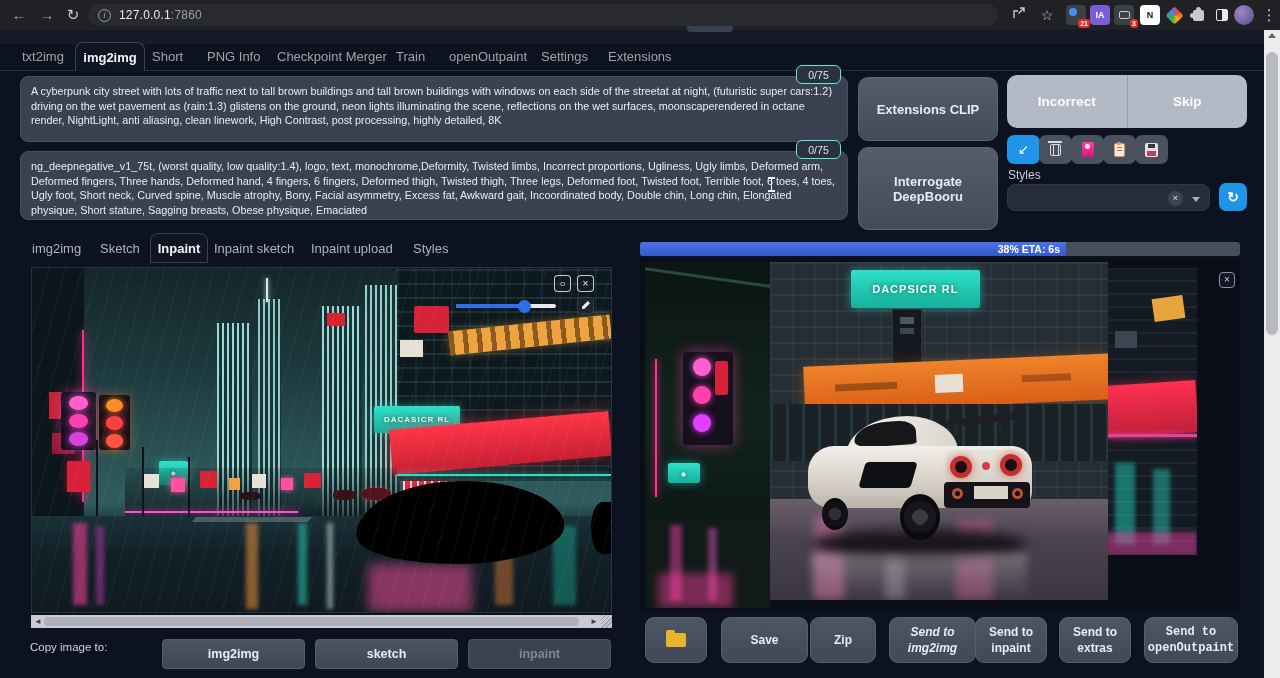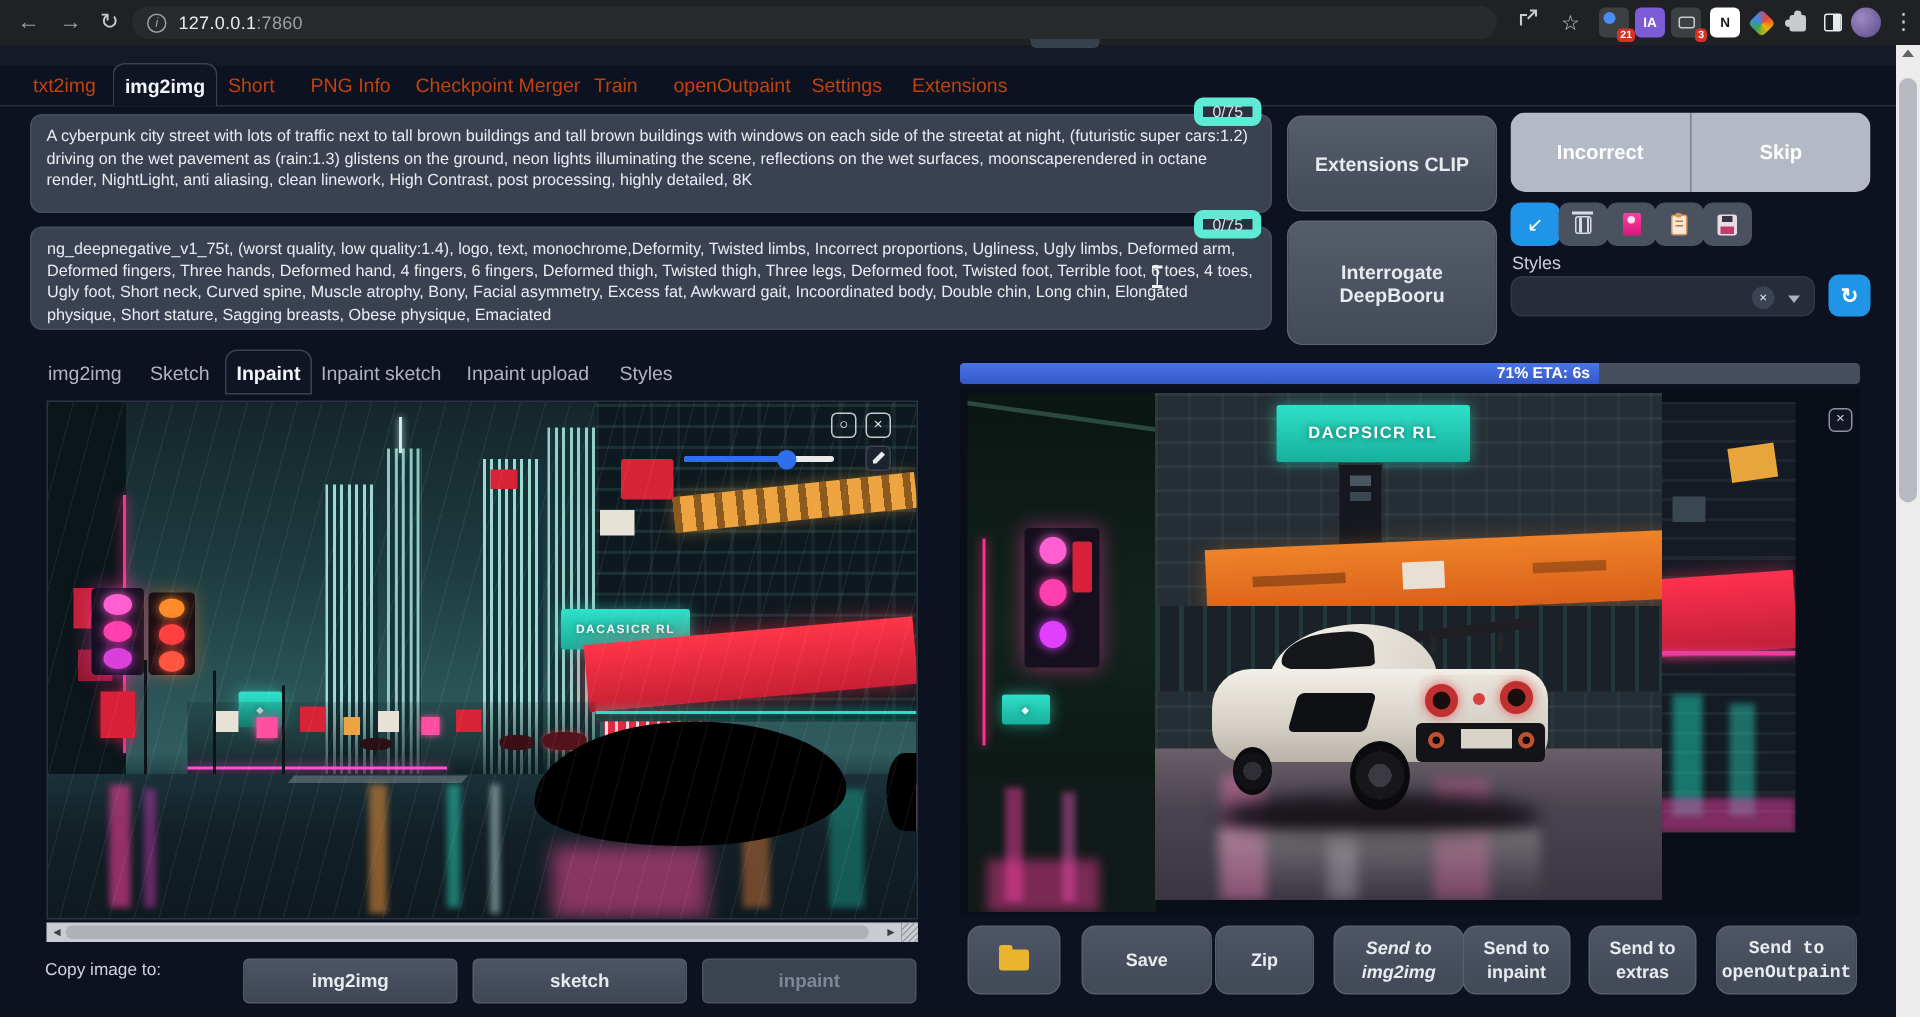--- a/index.html
+++ b/index.html
@@ -18,32 +18,32 @@
   .url { font-size:12px; color:#e8eaed; letter-spacing:.2px; }
   .url .port { color:#9aa0a6; }
   .ext-ic { position:absolute; top:5px; width:20px; height:20px; border-radius:4px; font-size:9px; font-weight:bold;
             display:flex; align-items:center; justify-content:center; }
   .badge { position:absolute; right:-4px; bottom:-3px; background:#d93025; color:#fff; font-size:7px; font-weight:bold;
            border-radius:3px; padding:0 2px; line-height:9px; }
 
   
   .topstrip { position:absolute; top:30px; left:0; width:1280px; height:14px; background:#151a26; }
   .tabbar-line { position:absolute; top:70px; left:0; width:1280px; height:1px; background:#272e3d; }
-  .tab { position:absolute; top:49px; font-size:13px; color:#c2410c; }
+  .tab { position:absolute; top:49px; font-size:13px; color:#a3a3a3; }
   .tab-active-box { position:absolute; left:75px; top:42px; width:70px; height:29px; background:#0f1522;
                     border:1px solid #3a4254; border-bottom:none; border-radius:8px 8px 0 0;
                     display:flex; align-items:center; justify-content:center; }
   .tab-active-box span { font-size:13px; font-weight:bold; color:#f3f5f8; }
 
   
   .prompt-box { position:absolute; left:20px; width:828px; background:#3a4251; border:1px solid #454f60; border-radius:8px; }
   .prompt-box textarea { width:100%; height:100%; background:transparent; border:none; outline:none; resize:none;
                          color:#e9ecf1; font-size:10.8px; line-height:1.36; padding:7px 10px;
                          font-family:"Liberation Sans", sans-serif; }
-  .counter { position:absolute; width:45px; height:19px; background:#2a3140; border:6px solid #5eead4; border-radius:6px;
+  .counter { position:absolute; width:45px; height:19px; background:#2a3140; border:1px solid #5eead4; border-radius:6px;
              color:#dfe3ea; font-size:10.5px; display:flex; align-items:center; justify-content:center; z-index:5; }
 
   
   .gray-btn { position:absolute; background:linear-gradient(180deg,#555d6b,#434a58); border:1px solid #5d6573;
               border-radius:10px; color:#e8ebf0; font-size:13px; font-weight:bold;
               display:flex; align-items:center; justify-content:center; text-align:center; padding:4px 10px; }
   .silver-wrap { position:absolute; left:1007px; top:75px; width:240px; height:53px; border-radius:10px; overflow:hidden;
                  display:flex; }
   .silver-btn { flex:1; background:#b3bac6; color:#fdfdfe; font-size:13.5px; font-weight:bold;
                 display:flex; align-items:center; justify-content:center; }
@@ -340,21 +340,21 @@
   </div>
   <div class="grip"></div>
 
   <div class="copy-label">Copy image to:</div>
   <div class="copy-btn" style="left:162px;">img2img</div>
   <div class="copy-btn" style="left:315px;">sketch</div>
   <div class="copy-btn disabled" style="left:468px;">inpaint</div>
 
   <div class="progress">
     <div class="progress-fill" style="width: 71%;">
-      <span>71% ETA: 6s</span>
+      <span>38% ETA: 6s</span>
     </div>
   </div>
 
   <div class="gallery"></div>
 
   <div class="abs" style="left:645px;top:262px;width:126px;height:346px;overflow:hidden;background:linear-gradient(180deg,#0b1512,#12231d 45%,#0d1a16 70%,#0b1210);">
     <div class="abs" style="left:-10%;top:4%;width:120%;height:3px;background:#2a4a40;transform:rotate(8deg);"></div>
     <div class="abs" style="left:8%;top:28%;width:2px;height:40%;background:#ff2f8e;box-shadow:0 0 7px #ff2f8e;"></div>
     <div class="abs" style="left:30%;top:26%;width:40%;height:27%;background:#160f1e;border-radius:3px;box-shadow:0 0 14px rgba(255,63,174,.5);">
       <span class="abs neonc" style="left:20%;top:6%;width:36%;height:20%;background:#ff5fd0;box-shadow:0 0 7px #ff5fd0;"></span>

